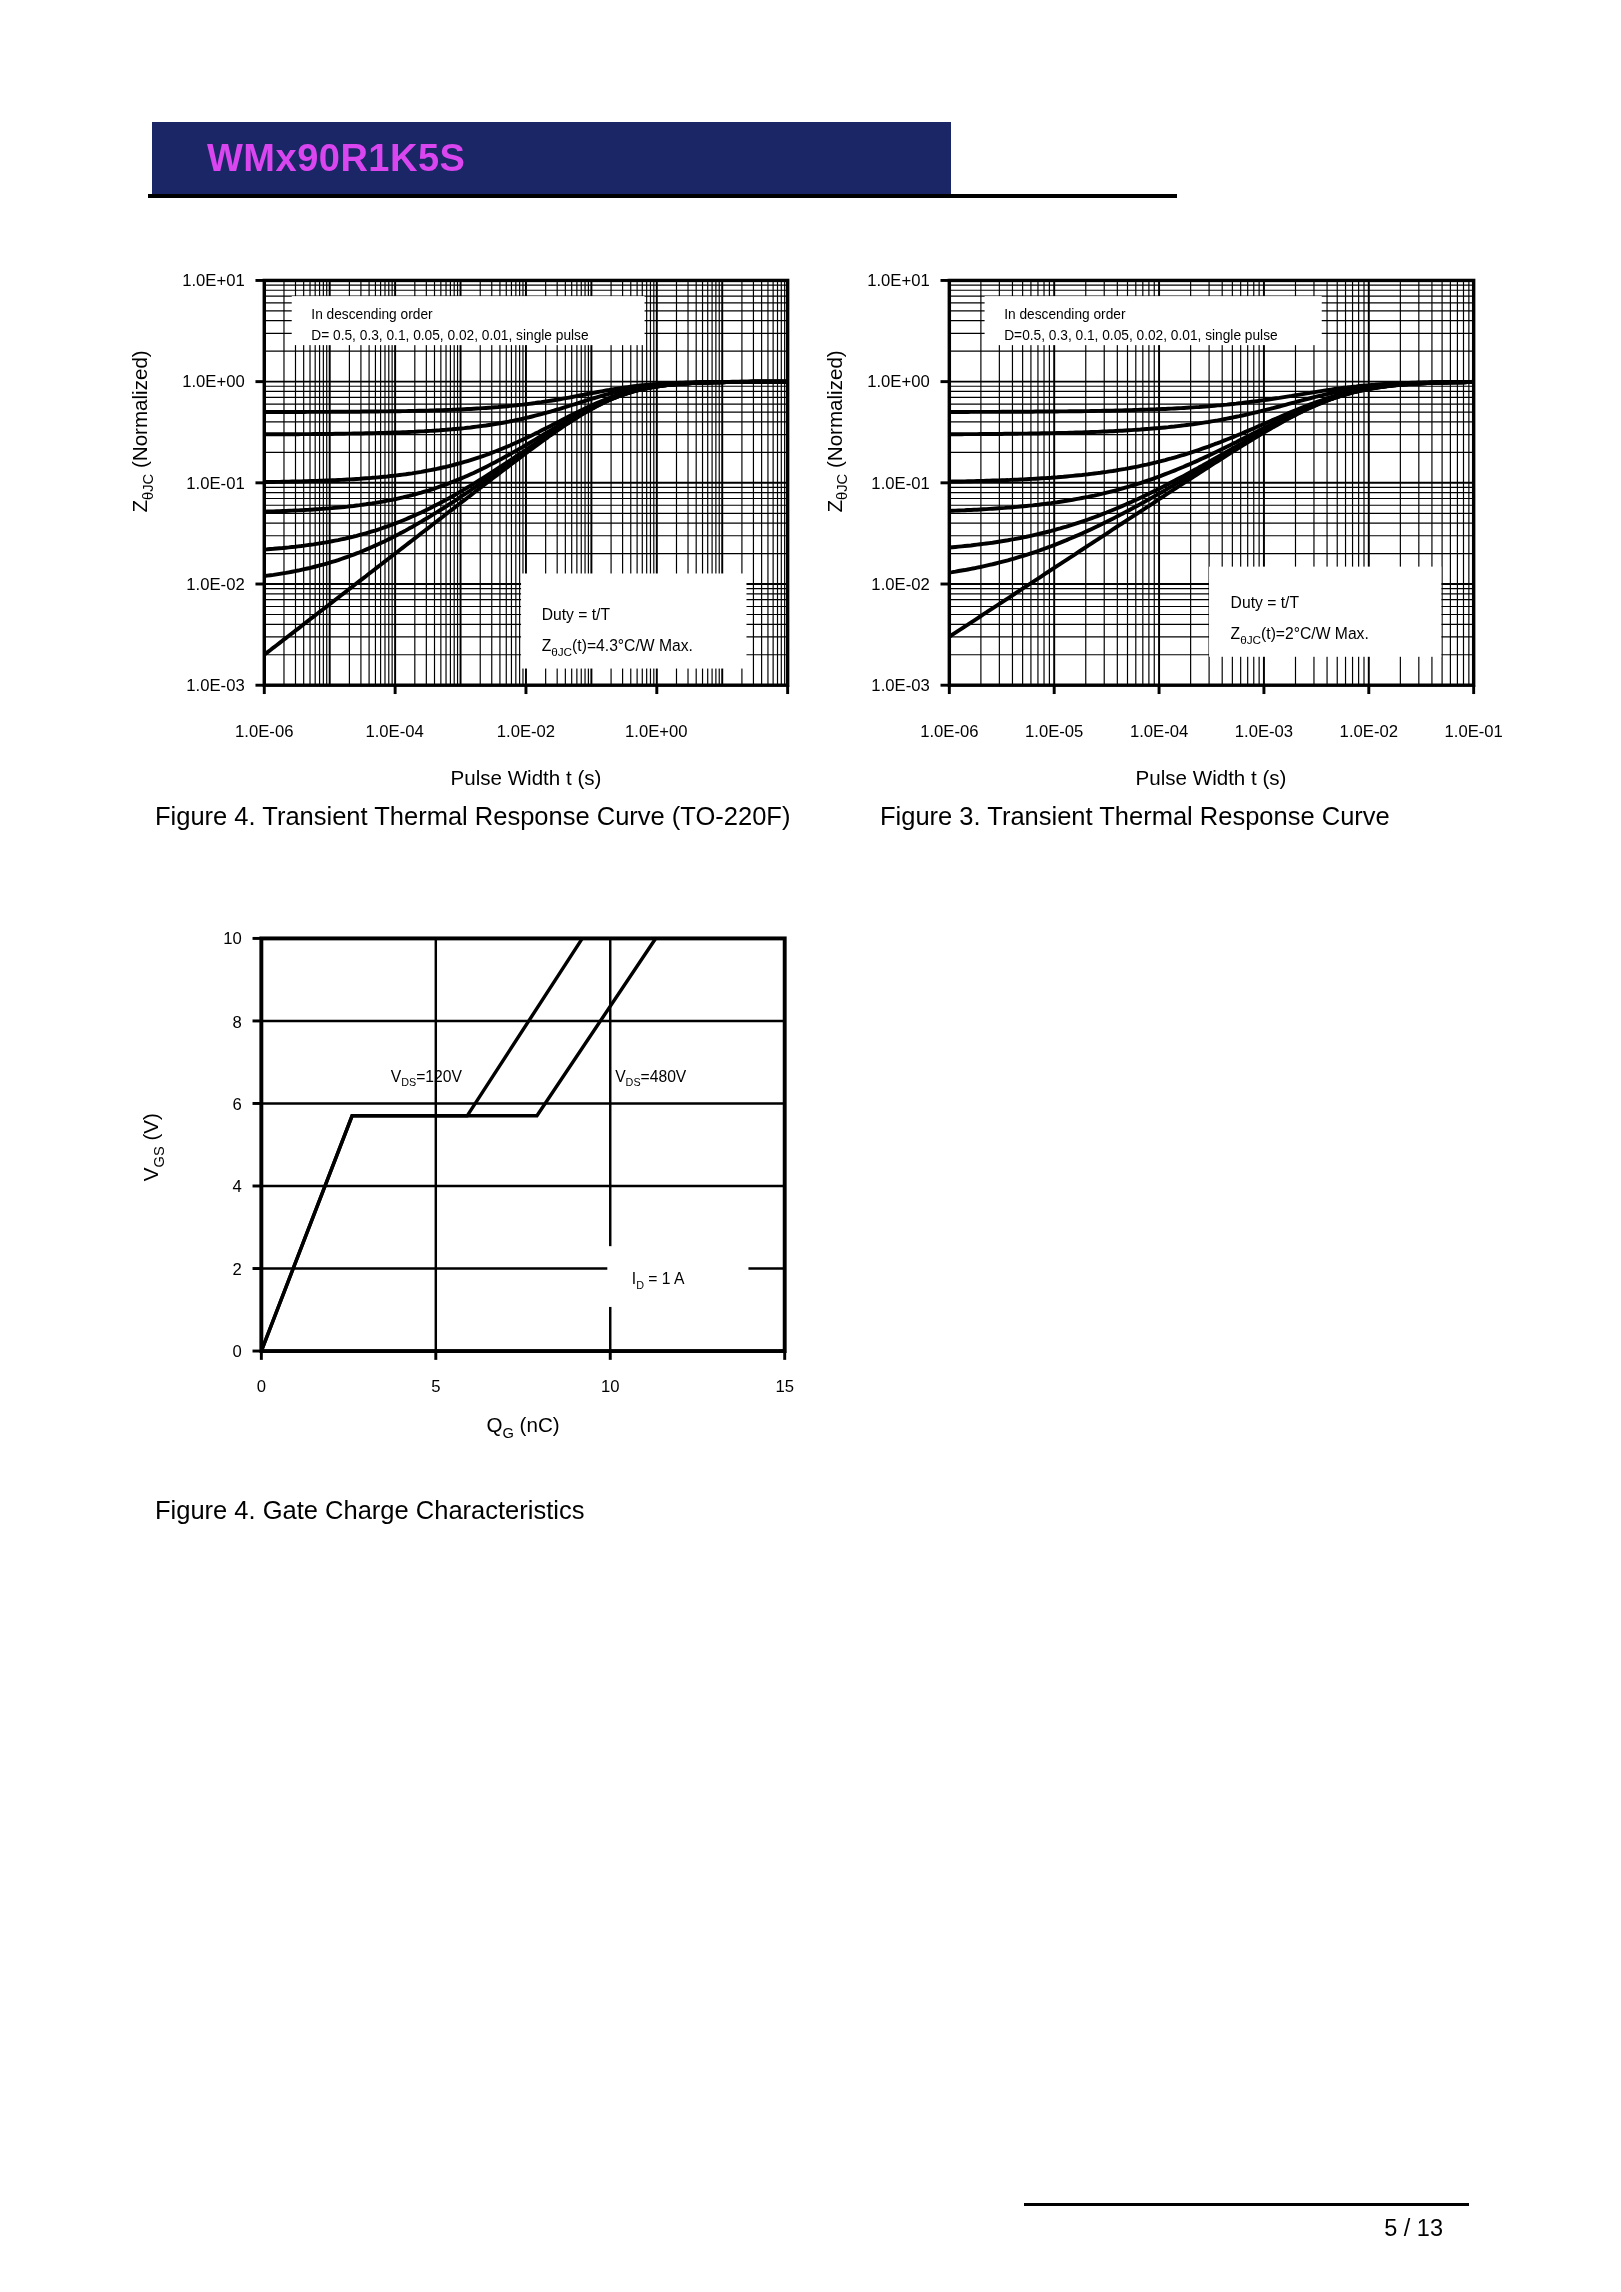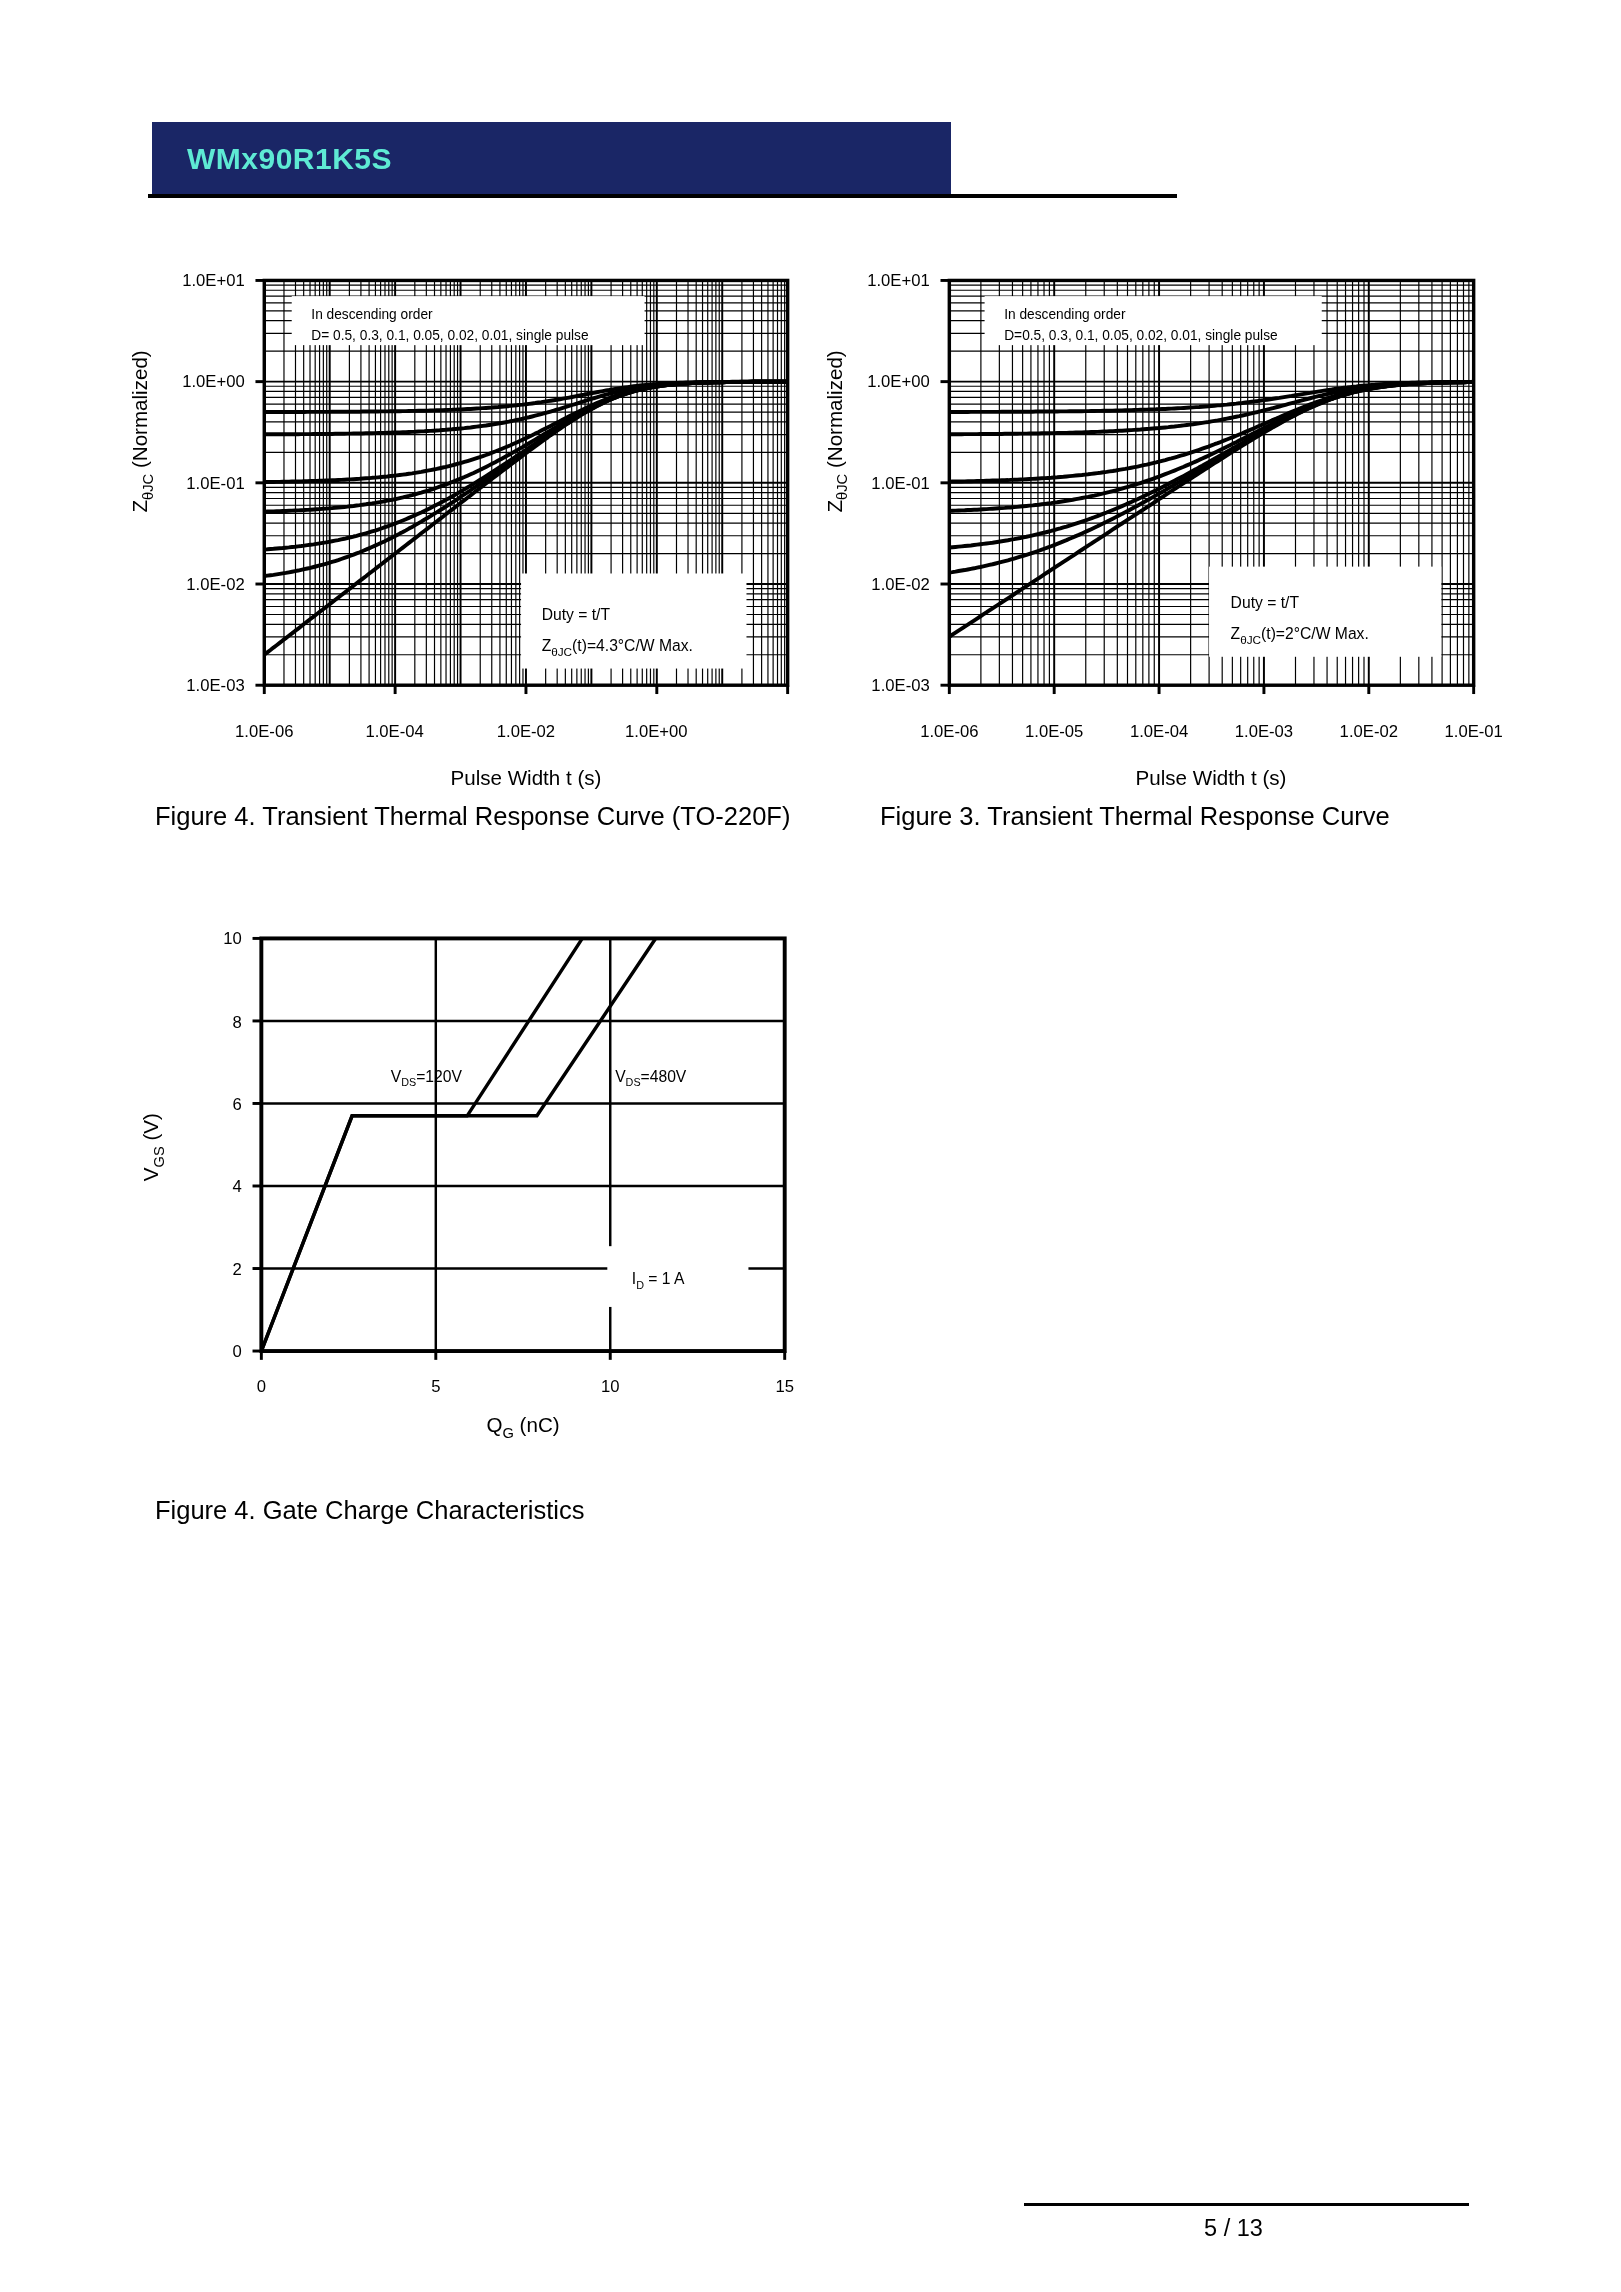--- a/index.html
+++ b/index.html
@@ -1,34 +1,34 @@
 <!DOCTYPE html>
 <html><head>
 <meta charset="utf-8">
 <style>
   html,body{margin:0;padding:0;background:#ffffff;}
   .page{position:relative;width:1621px;height:2293px;background:#ffffff;
         font-family:"Liberation Sans",sans-serif;overflow:hidden;color:#000;}
   .header-banner{position:absolute;left:152px;top:122px;width:799px;height:73px;
         background:#1A2666;display:flex;align-items:center;}
-  .header-title{color:#5eead4;font-weight:bold;font-size:30px;padding-left:35px;letter-spacing:0.5px;}
+  .header-title{color:#d946ef;font-weight:bold;font-size:38px;padding-left:55px;letter-spacing:0.5px;}
   .header-underline{position:absolute;left:148px;top:194px;width:1029px;height:3.9px;background:#000;}
   svg.chart{position:absolute;overflow:visible;}
   svg text{font-family:"Liberation Sans",sans-serif;fill:#000;}
   .t17{font-size:17px;}
   .t16{font-size:16px;}
   .t14{font-size:14px;}
   .t21{font-size:21px;}
   .sub11{font-size:11px;}
   .sub12{font-size:12px;}
   .sub15{font-size:15px;}
   .wbox{fill:#ffffff;stroke:none;}
   .caption{position:absolute;font-size:25.5px;line-height:1;white-space:nowrap;}
   .footer-line{position:absolute;left:1024px;top:2203px;width:445px;height:2.9px;background:#000;}
-  .footer-page{position:absolute;left:1024px;top:2215px;width:419px;text-align:center;font-size:23.5px;}
+  .footer-page{position:absolute;left:1024px;top:2215px;width:419px;text-align:right;font-size:23.5px;}
 </style>
 </head>
 <body>
 
 <div class="page">
 
   <div class="header-banner">
     <span class="header-title">WMx90R1K5S</span>
   </div>
   <div class="header-underline"></div>

